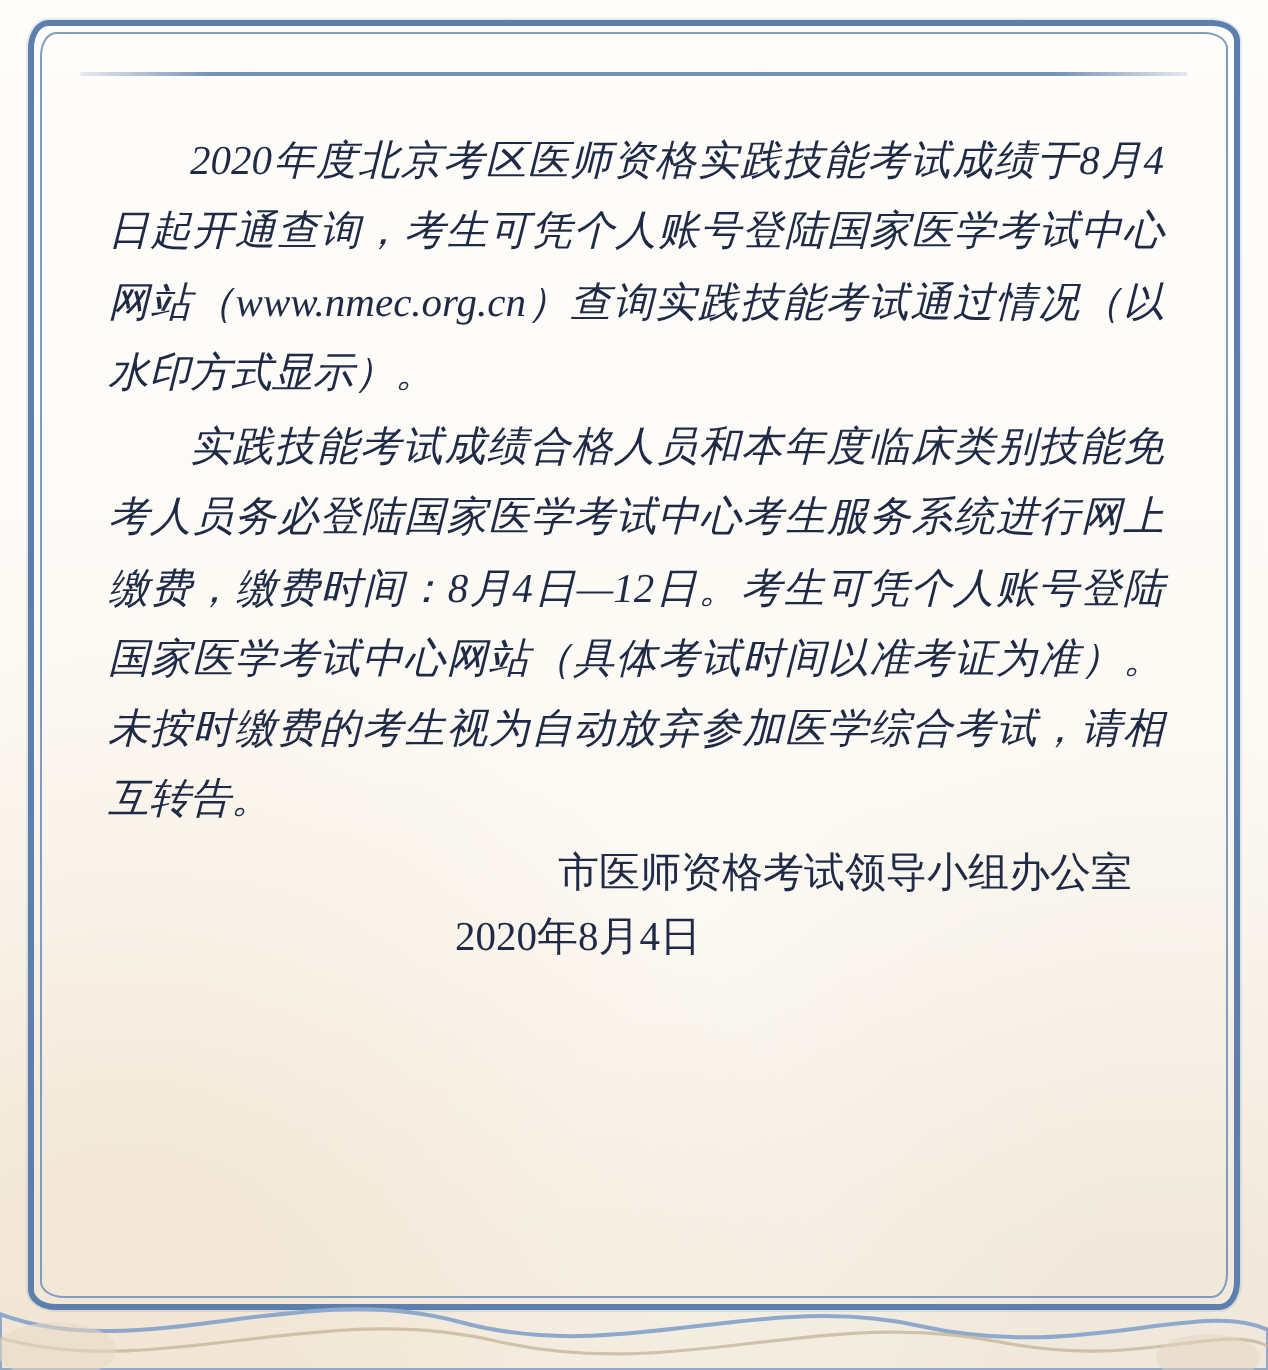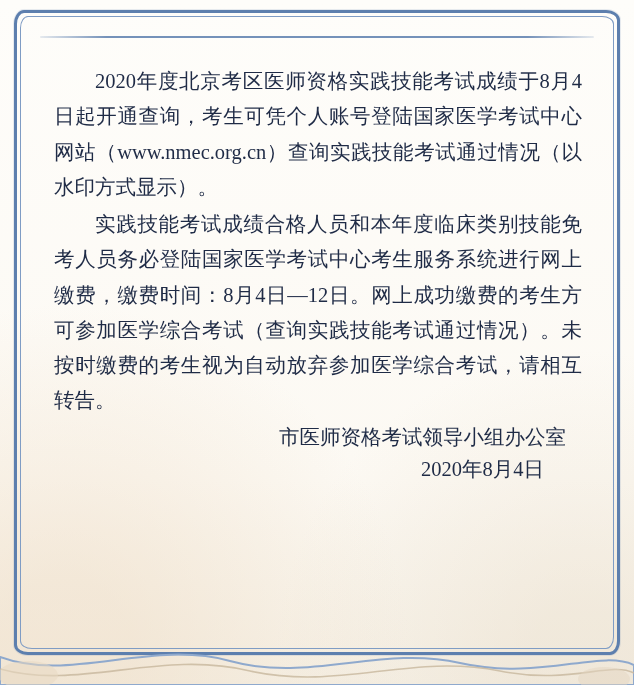--- a/index.html
+++ b/index.html
@@ -81,46 +81,47 @@
     padding: 0 18px 0 20px;
     color: #1f2b46;
     font-size: 20.5px;
     line-height: 1.72;
     text-align: justify;
     text-justify: inter-ideograph;
   }
   .para {
     text-indent: 2em;
     margin: 0 0 2px 0;
+    font-style: italic;
   }
   .signature {
     padding-right: 34px;
     text-align: right;
     color: #1f2b46;
     font-size: 20.5px;
     line-height: 1.6;
   }
   .sig-line { display: block; }
-  .date-line { display: block; padding-right: 22px; }
+  .date-line { display: block; padding-right: 22px; text-align: center; }
 </style>
 </head>
 <body>
 
 <div class="page">
 
   <div class="border-outer"></div>
   <div class="border-inner"></div>
 
   <div class="content">
 
     <div class="title-rule"></div>
 
     <div class="body-text">
       <p class="para">2020年度北京考区医师资格实践技能考试成绩于8月4日起开通查询，考生可凭个人账号登陆国家医学考试中心网站（www.nmec.org.cn）查询实践技能考试通过情况（以水印方式显示）。</p>
-      <p class="para">实践技能考试成绩合格人员和本年度临床类别技能免考人员务必登陆国家医学考试中心考生服务系统进行网上缴费，缴费时间：8月4日—12日。网上成功缴费的考生方可参加医学综合考试（查询实践技能考试通过情况）。未按时缴费的考生视为自动放弃参加医学综合考试，请相互转告。</p>
+      <p class="para">实践技能考试成绩合格人员和本年度临床类别技能免考人员务必登陆国家医学考试中心考生服务系统进行网上缴费，缴费时间：8月4日—12日。考生可凭个人账号登陆国家医学考试中心网站（具体考试时间以准考证为准）。未按时缴费的考生视为自动放弃参加医学综合考试，请相互转告。</p>
     </div>
 
     <div class="signature">
       <span class="sig-line">市医师资格考试领导小组办公室</span>
       <span class="date-line">2020年8月4日</span>
     </div>
 
   </div>
 
   <div class="wave">

